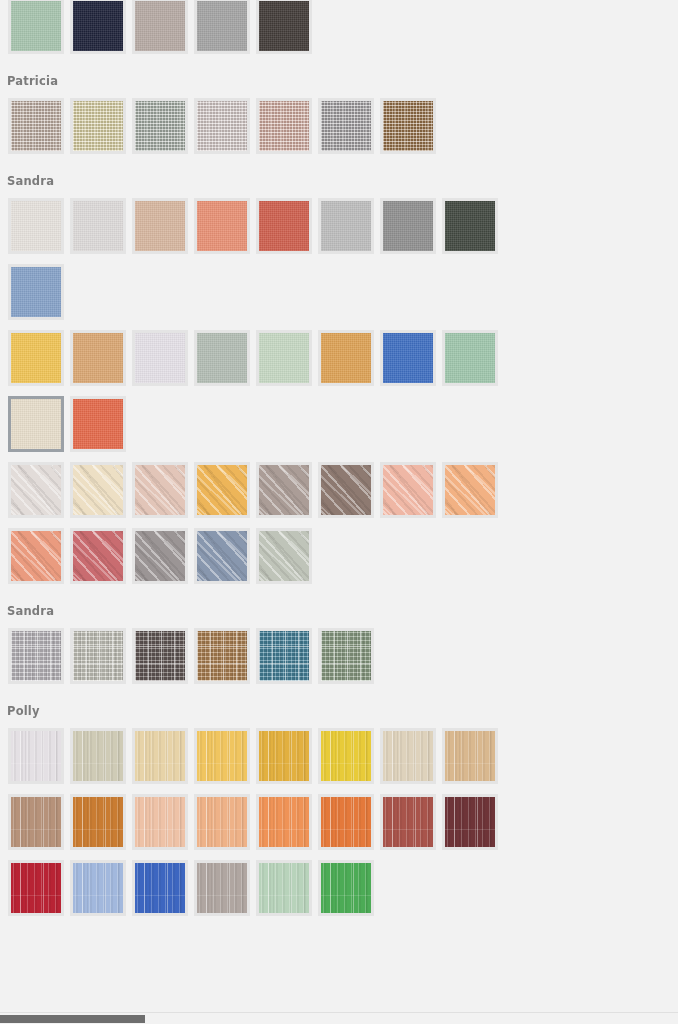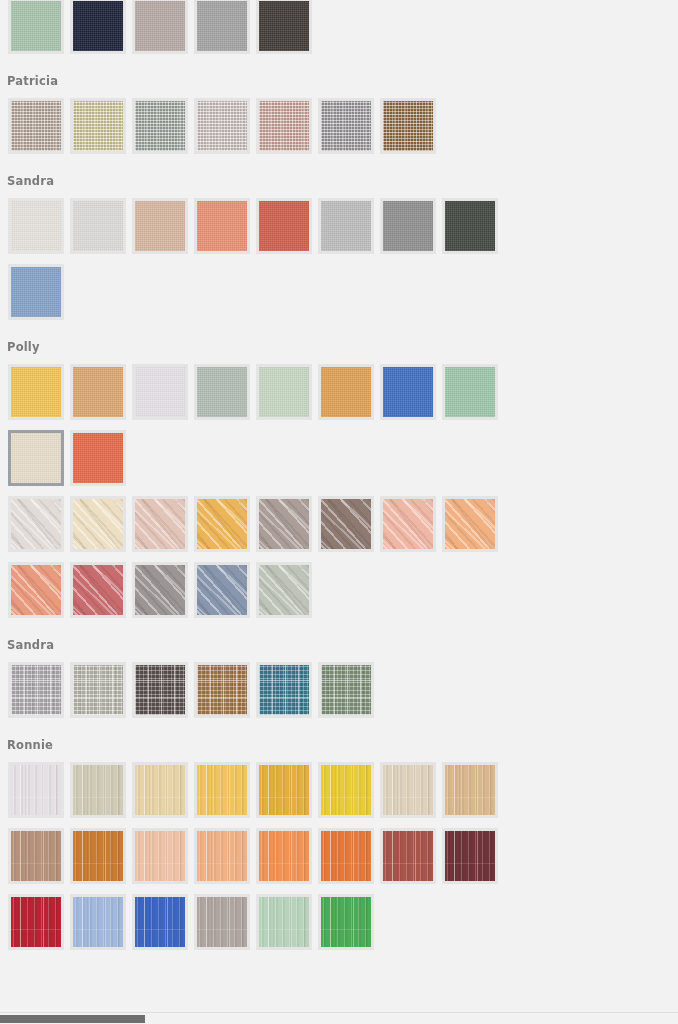--- a/index.html
+++ b/index.html
@@ -259,21 +259,20 @@
             </div>
             <div class="swatch" title="charcoal-green">
               <span class="chip" style="background-color: rgb(65, 72, 64);"></span>
             </div>
             <div class="swatch" title="cornflower-blue">
               <span class="chip" style="background-color: rgb(133, 161, 199);"></span>
             </div>
           </div>
         </div>
         <div class="group tex-plain">
-          <div class="group-label">Polly</div>
           <div class="swatch-row">
             <div class="swatch" title="golden-yellow">
               <span class="chip" style="background-color: rgb(239, 195, 85);"></span>
             </div>
             <div class="swatch" title="caramel-tan">
               <span class="chip" style="background-color: rgb(217, 166, 114);"></span>
             </div>
             <div class="swatch" title="lilac-white">
               <span class="chip" style="background-color: rgb(228, 224, 230);"></span>
             </div>
@@ -360,21 +359,21 @@
             </div>
             <div class="swatch" title="teal-blue">
               <span class="chip" style="background-color: rgb(75, 139, 165);"></span>
             </div>
             <div class="swatch" title="moss-green">
               <span class="chip" style="background-color: rgb(147, 167, 140);"></span>
             </div>
           </div>
         </div>
         <div class="group tex-stripe">
-          <div class="group-label">Ronnie</div>
+          <div class="group-label">Polly</div>
           <div class="swatch-row">
             <div class="swatch" title="pearl-white">
               <span class="chip" style="background-color: rgb(228, 224, 228);"></span>
             </div>
             <div class="swatch" title="pale-khaki">
               <span class="chip" style="background-color: rgb(207, 203, 182);"></span>
             </div>
             <div class="swatch" title="light-sand">
               <span class="chip" style="background-color: rgb(231, 211, 168);"></span>
             </div>

